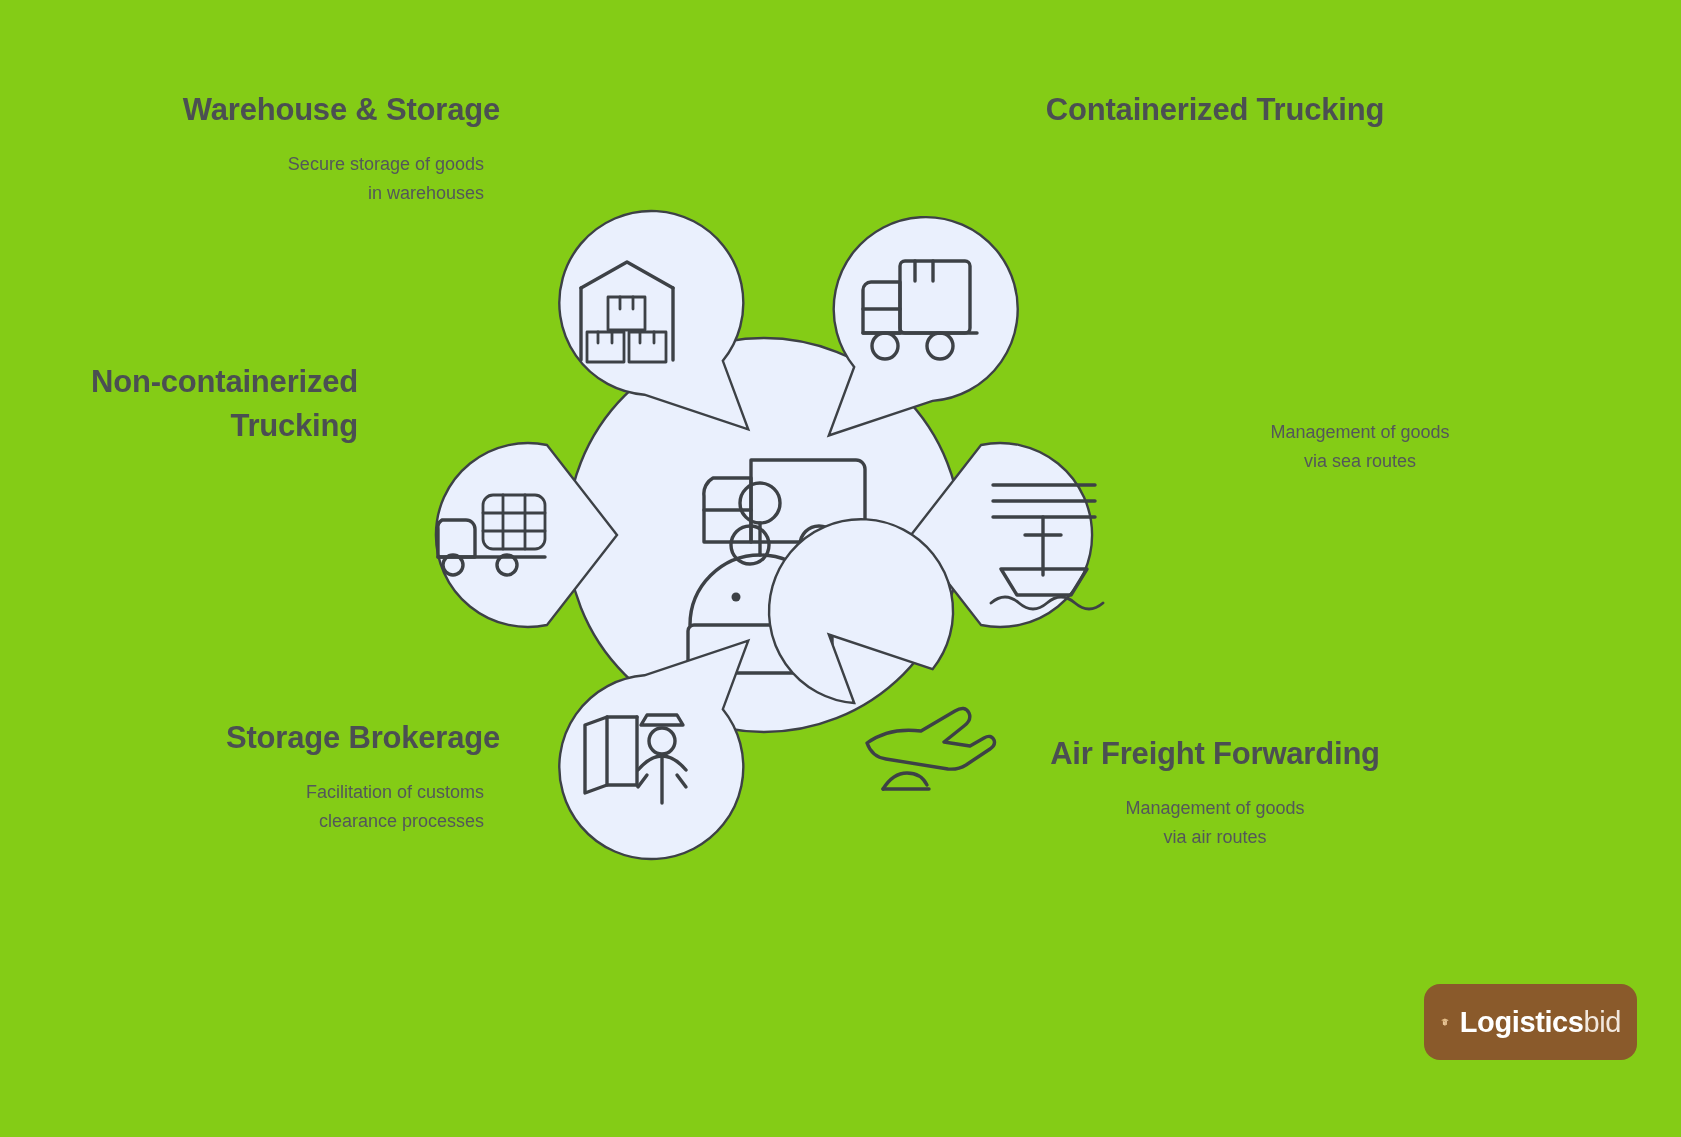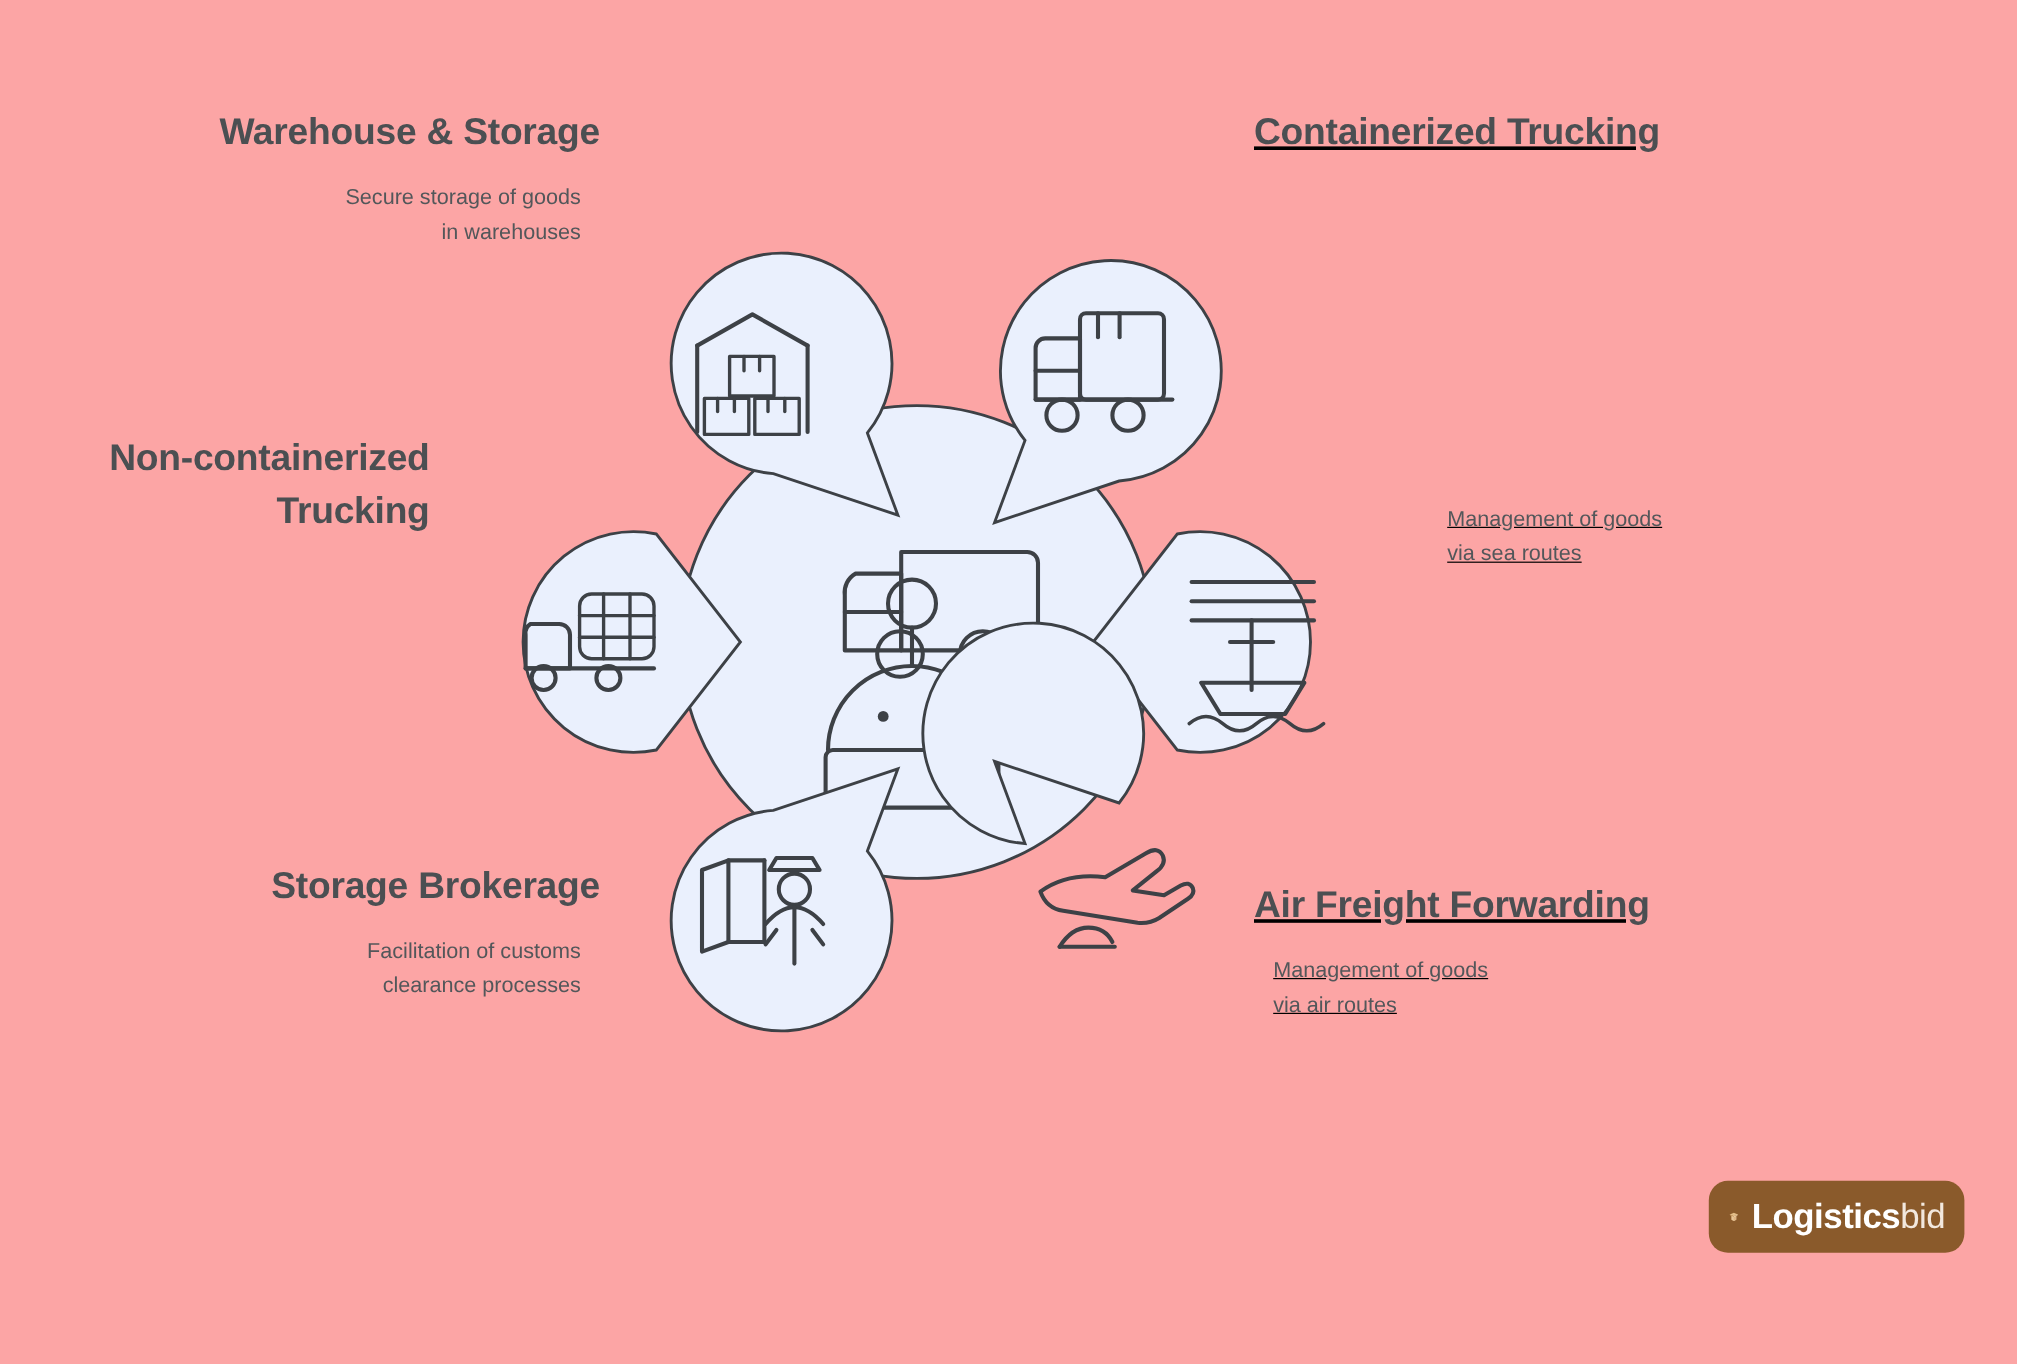--- a/index.html
+++ b/index.html
@@ -11,30 +11,30 @@
     width: 1681px;
     height: 1137px;
     position: relative;
     overflow: hidden;
     font-family: "Liberation Sans", sans-serif;
     -webkit-font-smoothing: antialiased;
   }
   #stage {
     position: absolute;
     inset: 0;
-    background: #fca5a5;
+    background: #84cc16;
   }
 
   
   .label-block {
     position: absolute;
     width: 340px;
   }
   .label-block.left  { text-align: right; }
-  .label-block.right { text-align: left; text-decoration: underline;  }
+  .label-block.right { text-align: center;  }
 
   .label-title {
     font-size: 31px;
     font-weight: bold;
     line-height: 1.42;
     color: #4b4f52;
     letter-spacing: -0.2px;
     margin: 0 0 18px 0;
   }
   .label-desc {
@@ -60,21 +60,21 @@
     left: 395px;
     top: 185px;
   }
 
   
   #logo {
     position: absolute;
     left: 1424px;
     top: 984px;
     width: 213px;
-    height: 60px;
+    height: 76px;
     background: #8a5a2b;
     border-radius: 16px;
     display: flex;
     align-items: center;
     gap: 10px;
     padding: 0 16px;
     box-sizing: border-box;
   }
   #logo .logo-text {
     font-size: 29px;

